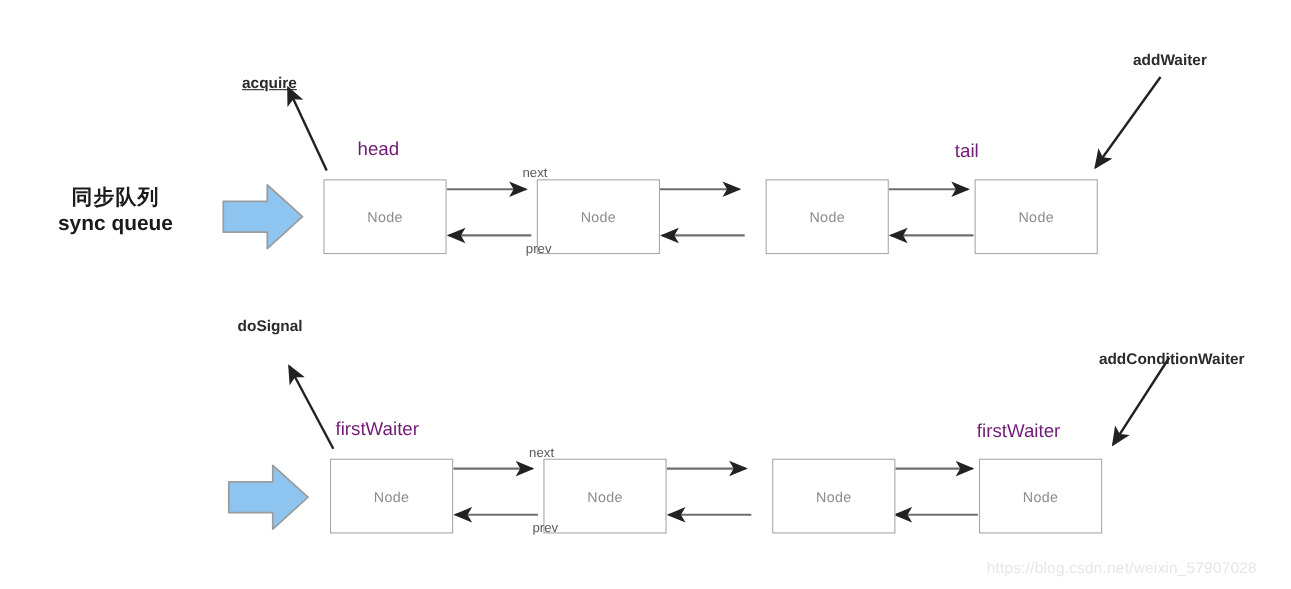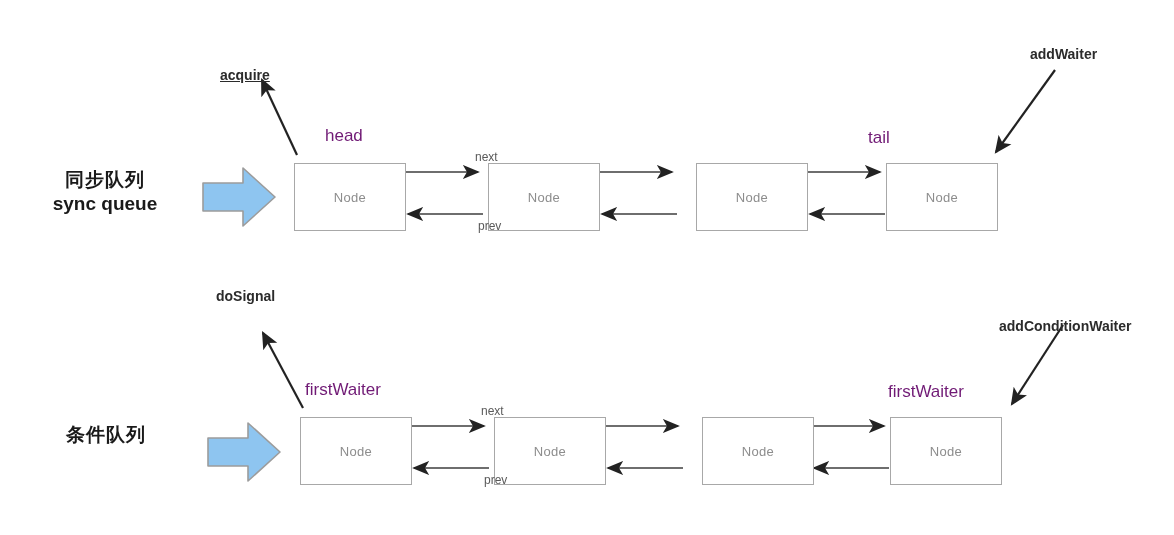--- a/index.html
+++ b/index.html
@@ -175,21 +175,20 @@
     <span class="node-label">Node</span>
   </div>
   <div class="node-box" style="left:886px; top:163px; width:112px; height:68px;">
     <span class="node-label">Node</span>
   </div>
 
   <div class="edge-label" style="left:429px; top:150px;">next</div>
   <div class="edge-label" style="left:432px; top:219px;">prev</div>
 
   <div class="queue-caption" style="left:8px; top:423px; width:196px;">
-    <span class="cn">条件队列</span>
   </div>
 
   <div class="method-label" style="left:216px; top:288px;">doSignal</div>
   <div class="method-label" style="left:999px; top:300px;margin-top:18px;">addConditionWaiter</div>
 
   <div class="ptr-label" style="left:305px; top:380px;">firstWaiter</div>
   <div class="ptr-label" style="left:888px; top:382px;">firstWaiter</div>
 
   <div class="node-box" style="left:300px; top:417px; width:112px; height:68px;">
     <span class="node-label">Node</span>
@@ -200,14 +199,15 @@
   <div class="node-box" style="left:702px; top:417px; width:112px; height:68px;">
     <span class="node-label">Node</span>
   </div>
   <div class="node-box" style="left:890px; top:417px; width:112px; height:68px;">
     <span class="node-label">Node</span>
   </div>
 
   <div class="edge-label" style="left:435px; top:404px;">next</div>
   <div class="edge-label" style="left:438px; top:473px;">prev</div>
 
+  <div class="watermark" style="left:897px; top:508px;">https://blog.csdn.net/weixin_57907028</div>
 
 </div>
 
 </body></html>

